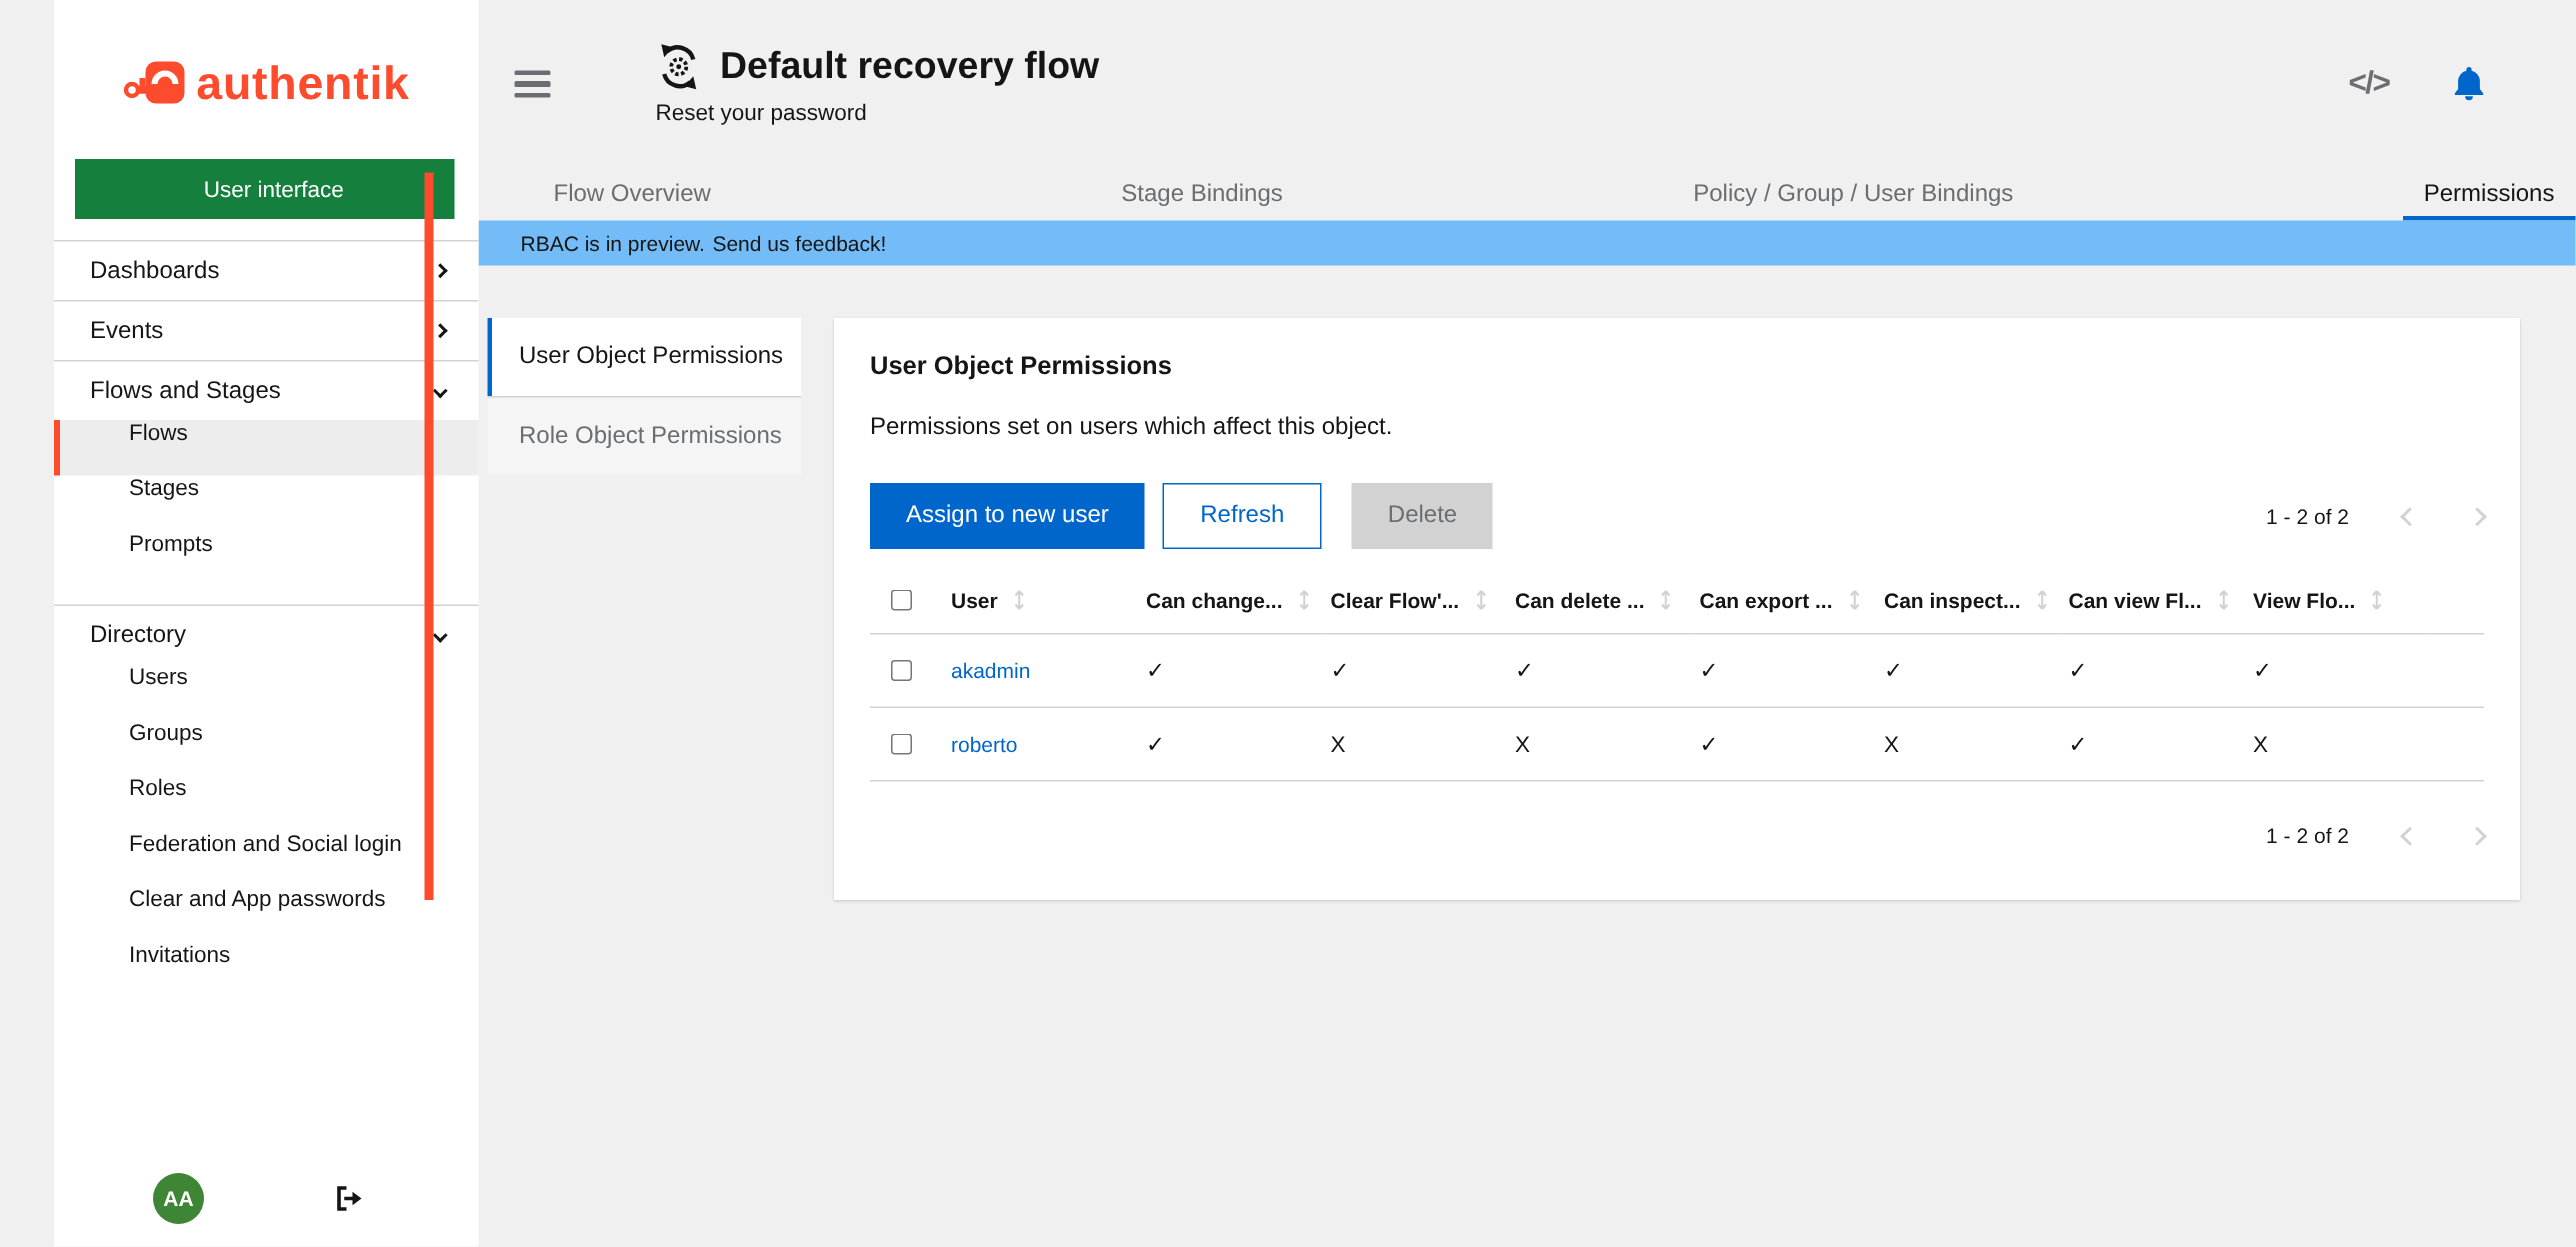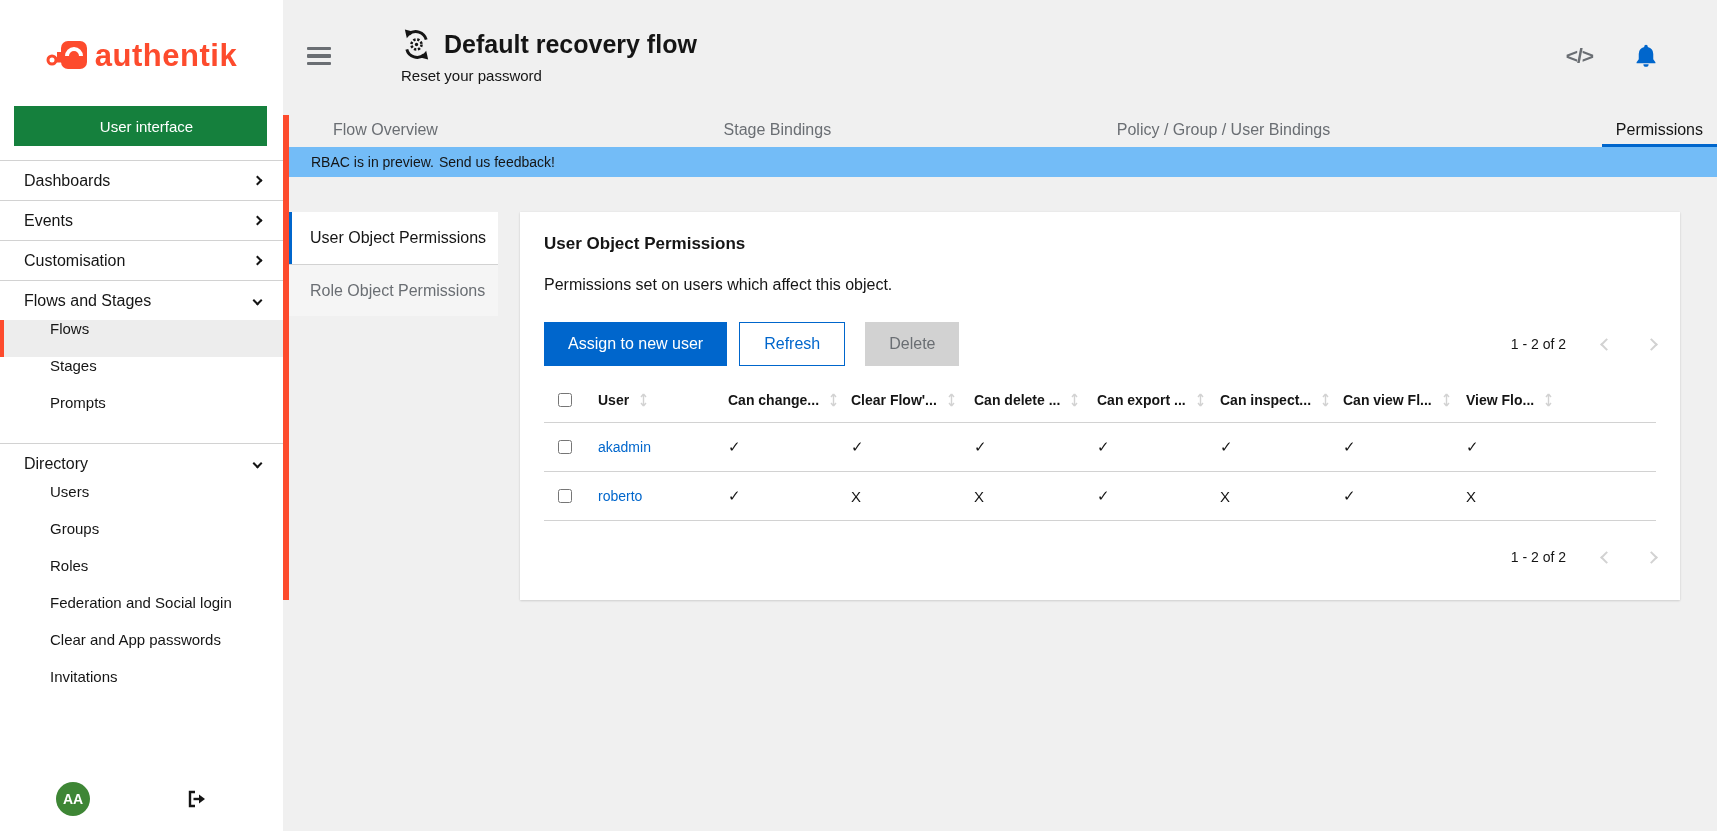--- a/index.html
+++ b/index.html
@@ -5,21 +5,21 @@
   * { box-sizing: border-box; }
   html,body { margin:0; padding:0; }
   body {
     width:1717px; height:831px; overflow:hidden;
     font-family:"Liberation Sans", sans-serif;
     color:#151515; background:#f0f0f0;
   }
   .page { position:relative; width:1717px; height:831px; display:flex; }
 
   
-  .sidebar { width:283px; background:#fff; position:relative; flex-shrink:0; z-index:2; }
+  .sidebar { width:283px; background:#fff; position:relative; flex-shrink:0; z-index:2;margin-left:36px; }
   .logo { margin:30px 0 0; height:52px; display:flex; align-items:center; justify-content:center; gap:3px; }
   .logo-text { color:#fd4b2d; font-size:31px; font-weight:bold; letter-spacing:0.5px; }
   .interface-btn {
     display:block; margin:24px 14px 0; width:253px; height:40px;
     background:#15803d; color:#fff; border:none; text-align:center;
     padding:0 0 0 12px; font-size:15px; font-family:inherit; cursor:pointer;
   }
   .nav { margin-top:14px; }
   .nav-item {
     height:40px; display:flex; align-items:center; justify-content:space-between;
@@ -31,21 +31,21 @@
     font-size:15px; cursor:pointer;
   }
   .nav-sub.active { background:#ededed; border-left:4px solid #fd4b2d; padding-left:46px; }
   .chev { display:inline-block; width:7px; height:7px; border-right:2px solid #151515; border-bottom:2px solid #151515; }
   .chev.right { transform:rotate(-45deg); }
   .chev.down  { transform:rotate(45deg); }
   .chev.gray  { border-color:#d2d2d2; width:9px; height:9px; }
   .chev.gray.left  { transform:rotate(135deg); }
   .chev.gray.right { transform:rotate(-45deg); }
   .sidebar-footer {
-    position:absolute; bottom:15px; left:4px; right:0;
+    position:absolute; bottom:15px; left:14px; right:0;
     display:flex; align-items:center; justify-content:space-between; padding:0 77px 0 52px;
   }
   .avatar {
     width:34px; height:34px; border-radius:50%; background:#3e8635; color:#fff;
     display:flex; align-items:center; justify-content:center; font-size:14px; font-weight:bold; cursor:pointer;
   }
   .signout { cursor:pointer; display:flex; align-items:center; }
 
   
   .scroll-thumb { position:absolute; left:283px; top:115px; width:6px; height:485px; background:#fd4b2d; z-index:30; }
@@ -122,24 +122,20 @@
 
     <button class="interface-btn">User interface</button>
 
     <nav class="nav">
       <div class="nav-item">
         <span>Dashboards</span>
         <span class="chev right"></span>
       </div>
       <div class="nav-item">
         <span>Events</span>
-        <span class="chev right"></span>
-      </div>
-      <div class="nav-item">
-        <span>Customisation</span>
         <span class="chev right"></span>
       </div>
       <div class="nav-item">
         <span>Flows and Stages</span>
         <span class="chev down"></span>
       </div>
       <div class="nav-sub active">
         <span>Flows</span>
       </div>
       <div class="nav-sub">

